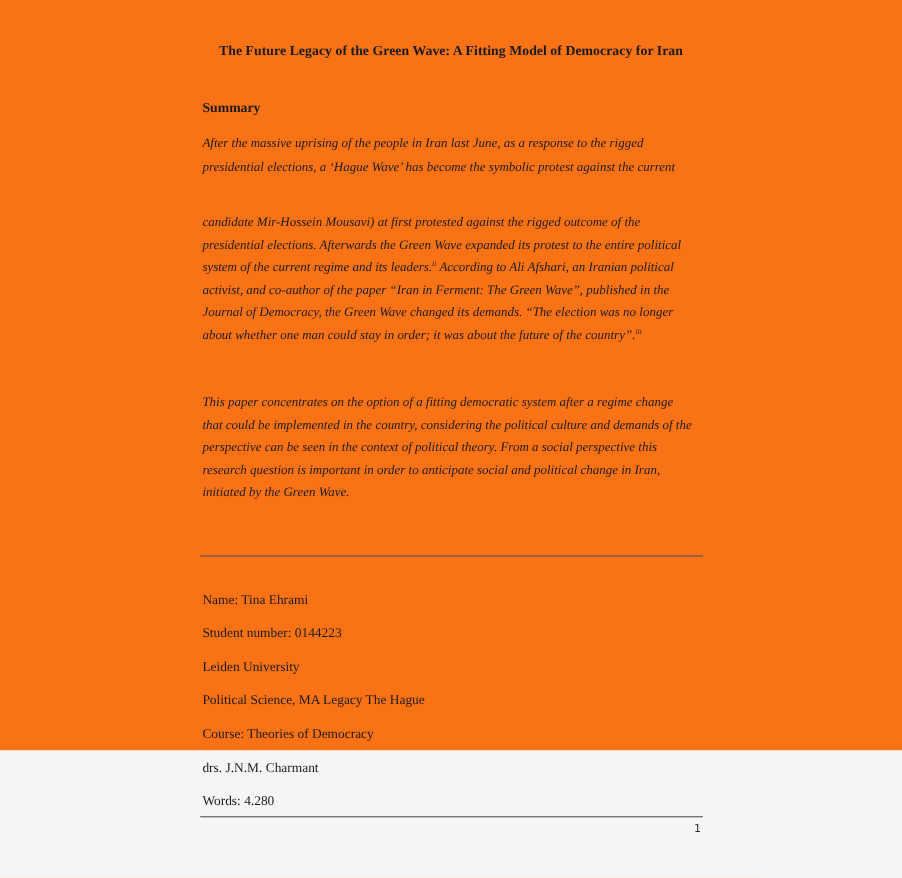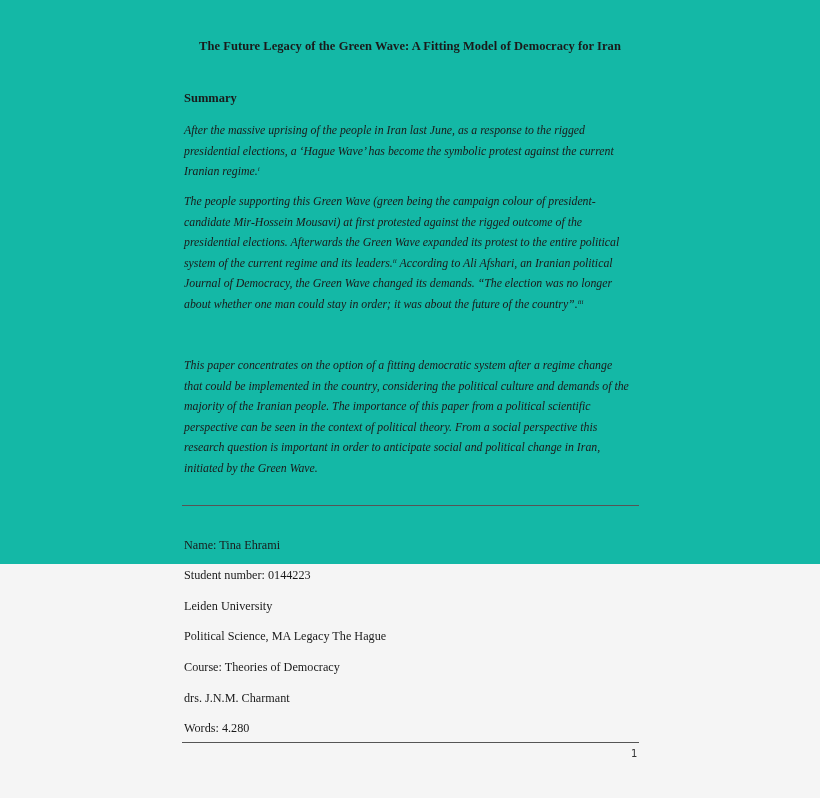--- a/index.html
+++ b/index.html
@@ -6,22 +6,22 @@
       margin: 0;
       padding: 0;
       width: 820px;
       height: 798px;
       background: #f5f5f5;
       overflow: hidden;
     }
     .page {
       position: relative;
       width: 820px;
-      height: 564px;
-      background: #14b8a6;
+      height: 682px;
+      background: #f97316;
       color: #1a1a1a;
       font-family: "Liberation Serif", "DejaVu Serif", serif;
     }
     .title {
       position: absolute;
       left: 0;
       width: 820px;
       top: 38px;
       text-align: center;
       font-weight: bold;
@@ -82,36 +82,34 @@
 
 <div class="page">
 
   <div class="title">The Future Legacy of the Green Wave: A Fitting Model of Democracy for Iran</div>
 
   <div class="summary-heading">Summary</div>
 
   <div class="para" id="p1">
     <span class="line">After the massive uprising of the people in Iran last June, as a response to the rigged</span>
     <span class="line">presidential elections, a ‘Hague Wave’ has become the symbolic protest against the current</span>
-    <span class="line"><span>Iranian regime.</span><sup>i</sup></span>
   </div>
 
   <div class="para" id="p2">
-    <span class="line">The people supporting this Green Wave (green being the campaign colour of president-</span>
     <span class="line">candidate Mir-Hossein Mousavi) at first protested against the rigged outcome of the</span>
     <span class="line">presidential elections. Afterwards the Green Wave expanded its protest to the entire political</span>
     <span class="line"><span>system of the current regime and its leaders.</span><sup>ii</sup><span> According to Ali Afshari, an Iranian political</span></span>
+    <span class="line">activist, and co-author of the paper “Iran in Ferment: The Green Wave”, published in the</span>
     <span class="line">Journal of Democracy, the Green Wave changed its demands. “The election was no longer</span>
     <span class="line"><span>about whether one man could stay in order; it was about the future of the country”.</span><sup>iii</sup></span>
   </div>
 
   <div class="para" id="p3">
     <span class="line">This paper concentrates on the option of a fitting democratic system after a regime change</span>
     <span class="line">that could be implemented in the country, considering the political culture and demands of the</span>
-    <span class="line">majority of the Iranian people. The importance of this paper from a political scientific</span>
     <span class="line">perspective can be seen in the context of political theory. From a social perspective this</span>
     <span class="line">research question is important in order to anticipate social and political change in Iran,</span>
     <span class="line">initiated by the Green Wave.</span>
   </div>
 
   <div class="rule" id="rule-top"></div>
 
   <div class="meta" style="top:538px">Name: Tina Ehrami</div>
   <div class="meta" style="top:568px">Student number: 0144223</div>
   <div class="meta" style="top:599px">Leiden University</div>

